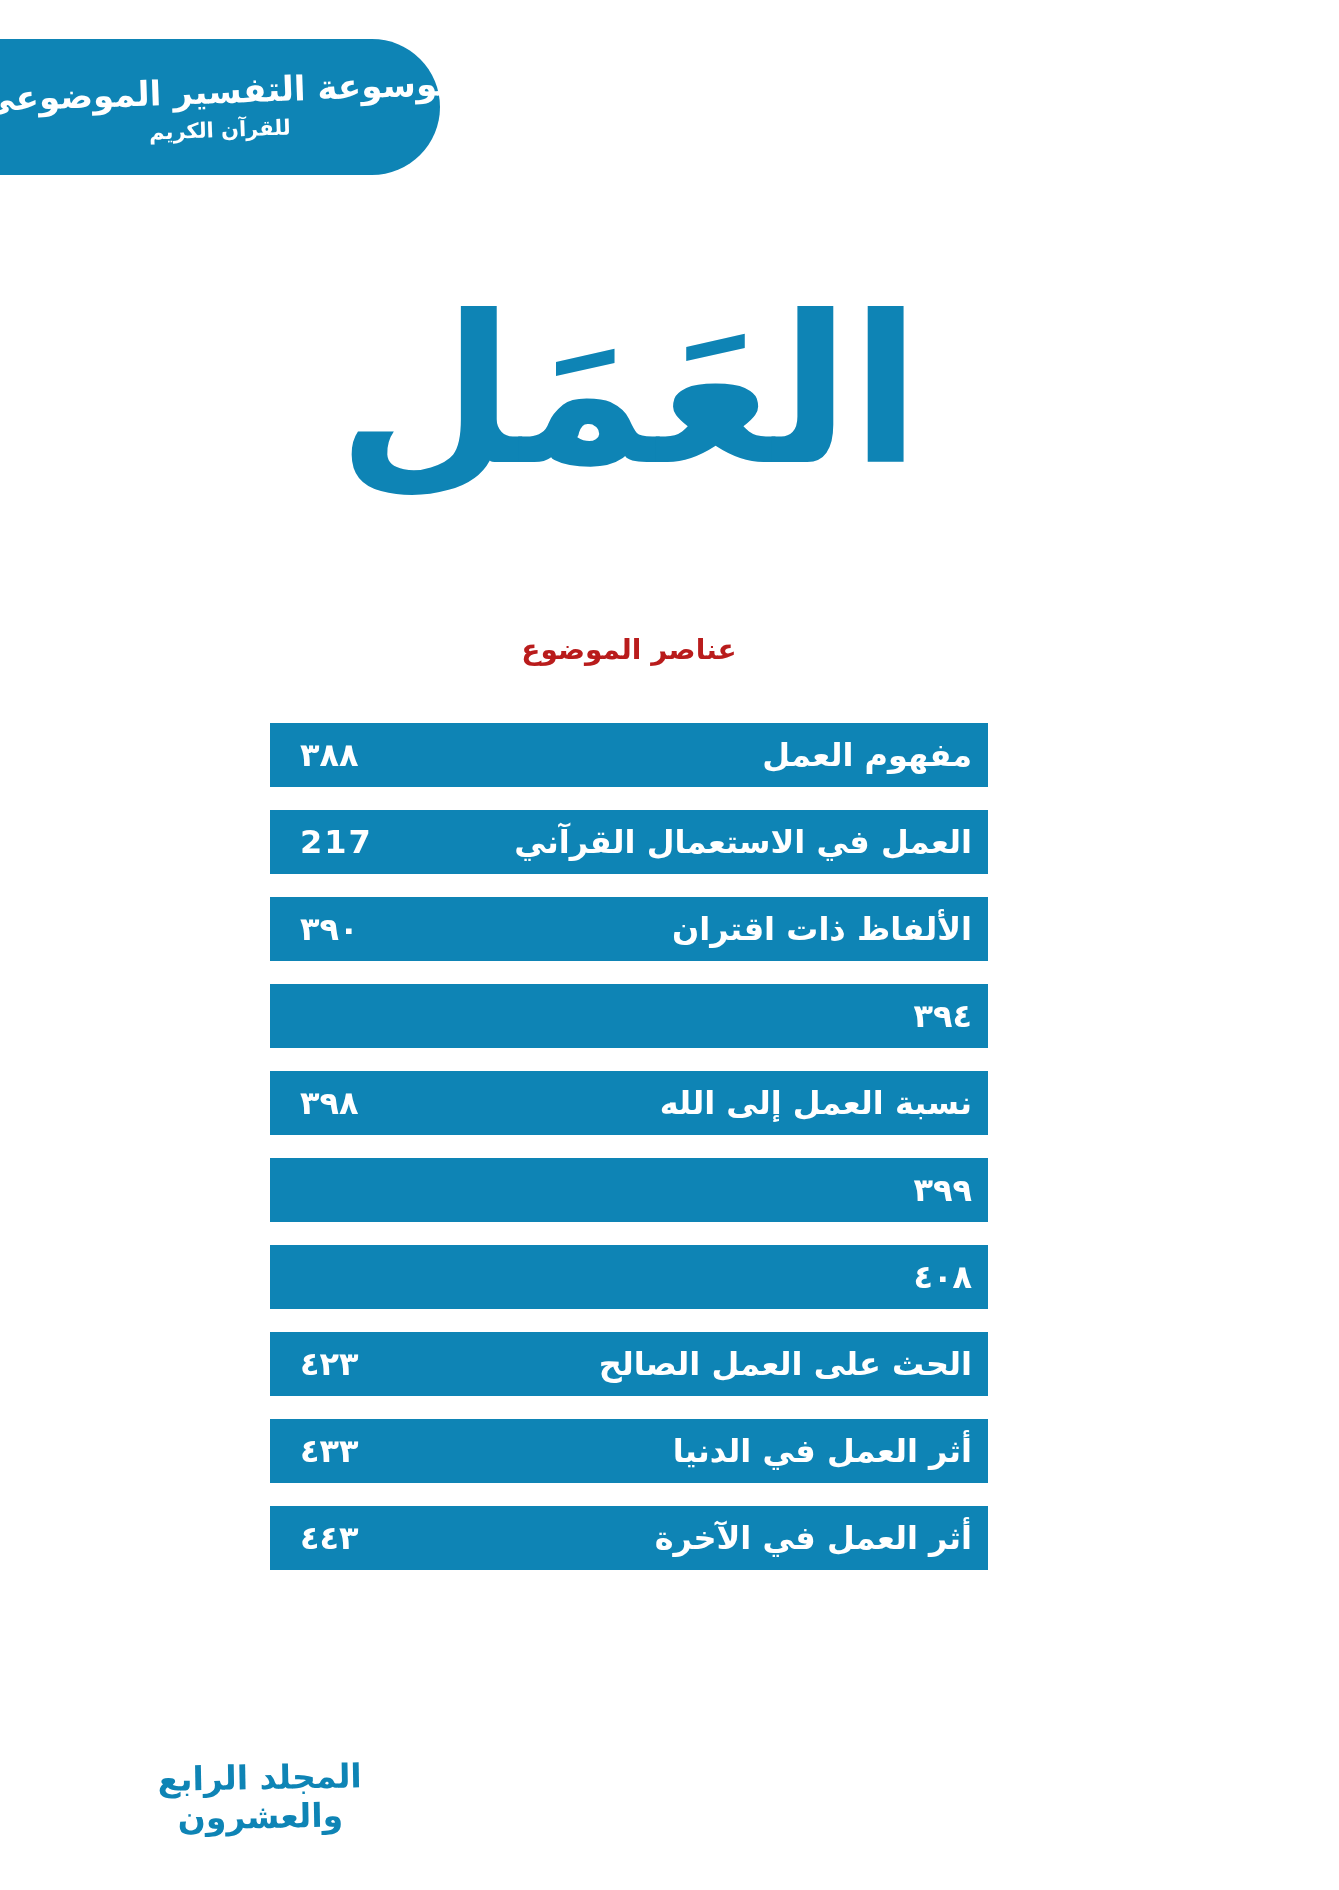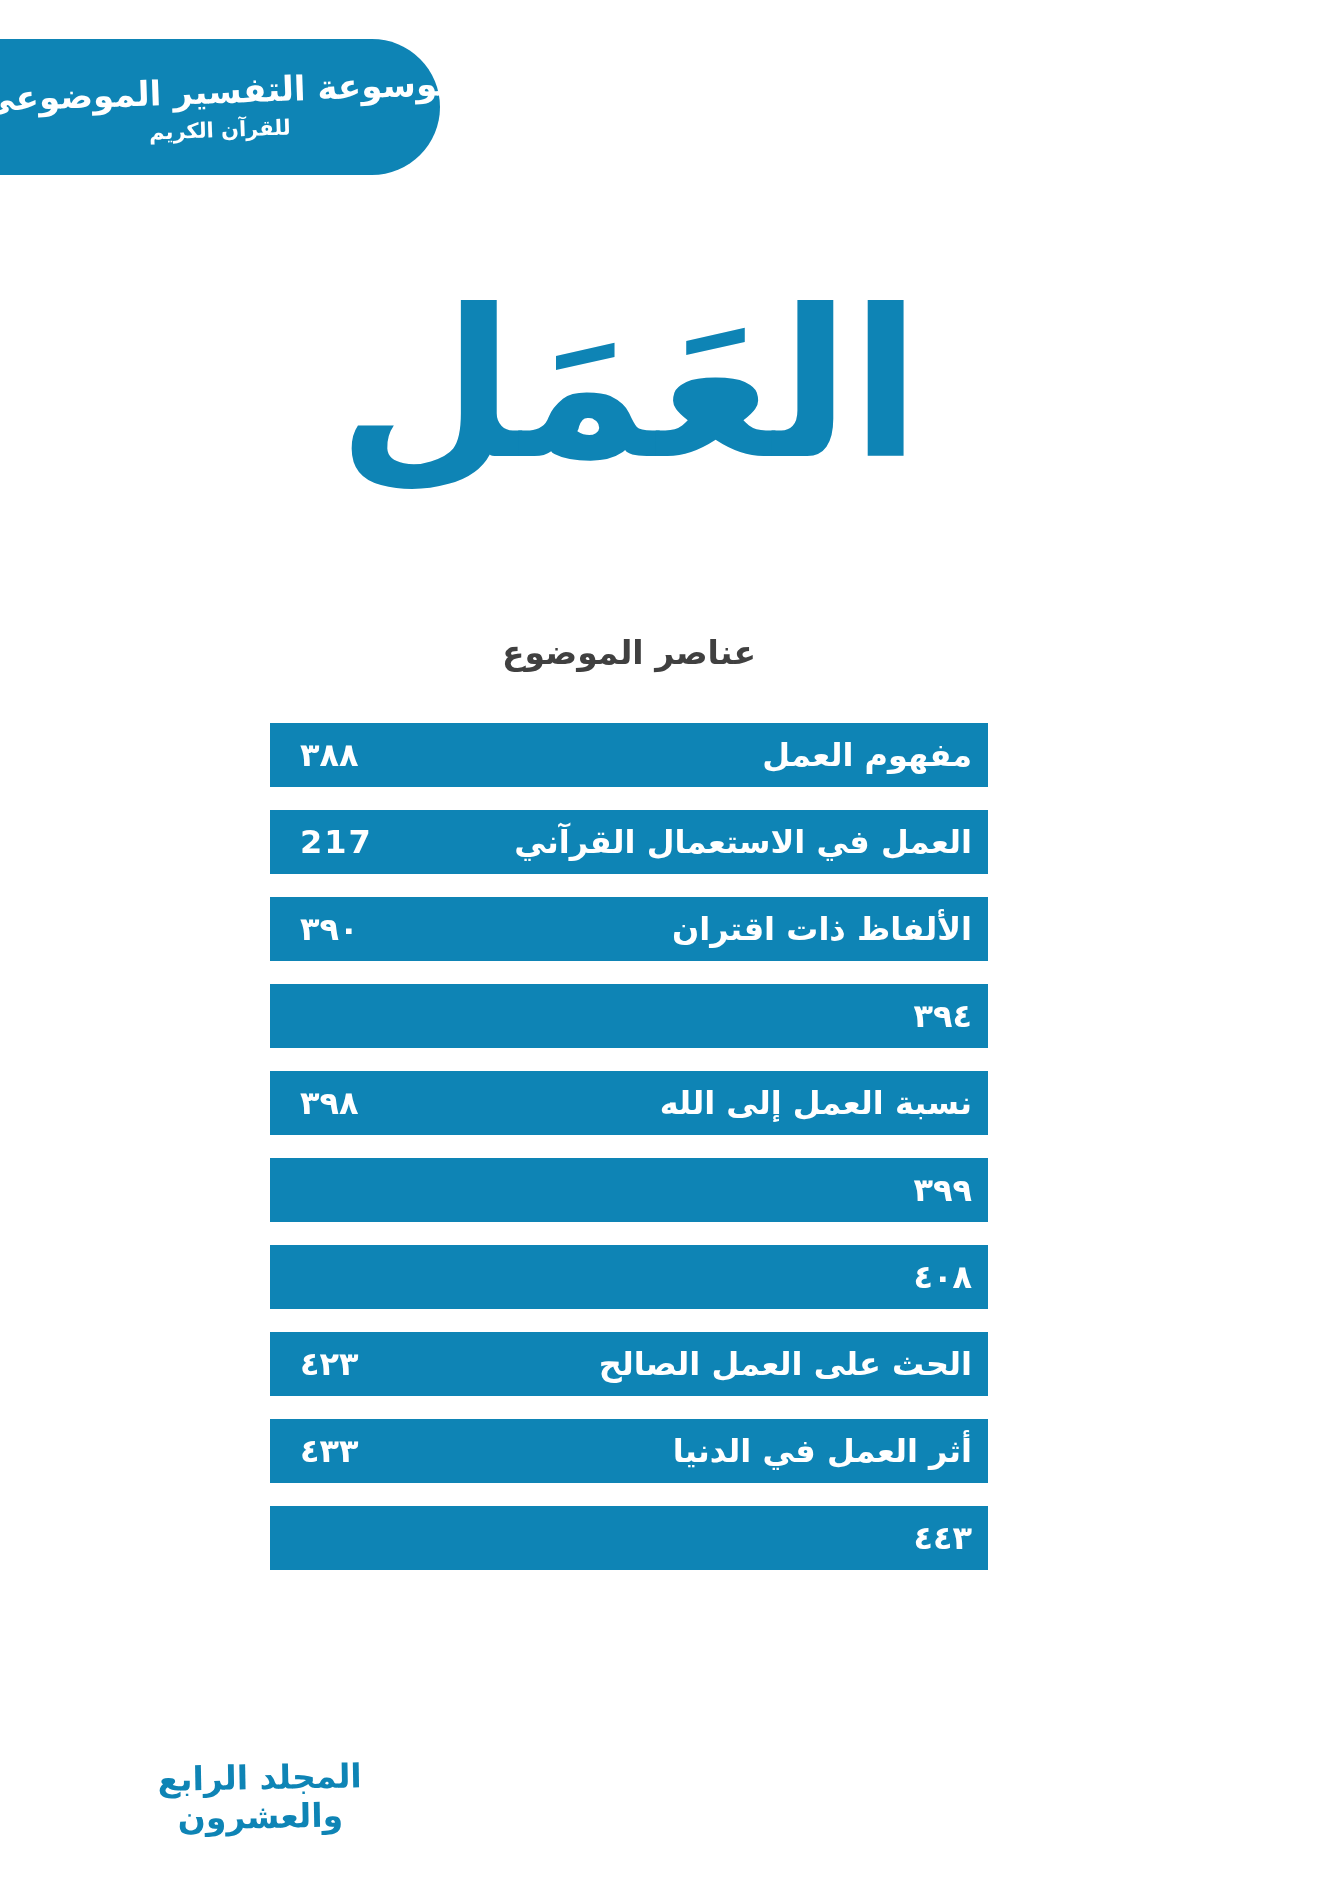--- a/index.html
+++ b/index.html
@@ -35,42 +35,42 @@
   .banner-subtitle {
     font-size: 21px;
     font-weight: bold;
     margin-top: 6px;
     transform: rotate(-2deg);
   }
 
   
   .chapter-title {
     position: absolute;
-    top: 205px; left: 270px;
+    top: 211px; left: 270px;
     width: 718px; height: 360px;
     display: flex;
     align-items: center;
     justify-content: center;
     direction: rtl;
     font-size: 205px;
     font-weight: bold;
     color: #0E84B5;
     line-height: 1.3;
   }
 
   
   .toc-heading {
     position: absolute;
     top: 633px; left: 270px;
     width: 718px;
     text-align: center;
     direction: rtl;
-    font-size: 33px;
+    font-size: 28px;
     font-weight: bold;
-    color: #404040;
+    color: #b91c1c;
   }
 
   
   .toc-list {
     position: absolute;
     top: 723px; left: 270px;
     width: 718px;
   }
   .toc-row {
     width: 100%;
@@ -153,17 +153,18 @@
     <span class="toc-label">الحث على العمل الصالح</span>
     <span class="toc-page">٤٢٣</span>
   </div>
 
   <div class="toc-row">
     <span class="toc-label">أثر العمل في الدنيا</span>
     <span class="toc-page">٤٣٣</span>
   </div>
 
   <div class="toc-row">
+    <span class="toc-label">أثر العمل في الآخرة</span>
     <span class="toc-page">٤٤٣</span>
   </div>
 </div>
 
 <div class="footer-volume">المجلد الرابع والعشرون</div>
 
 </body></html>

